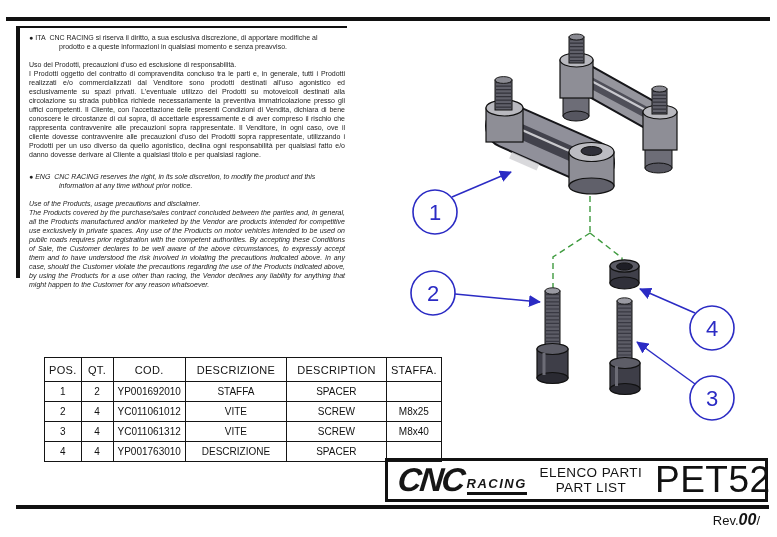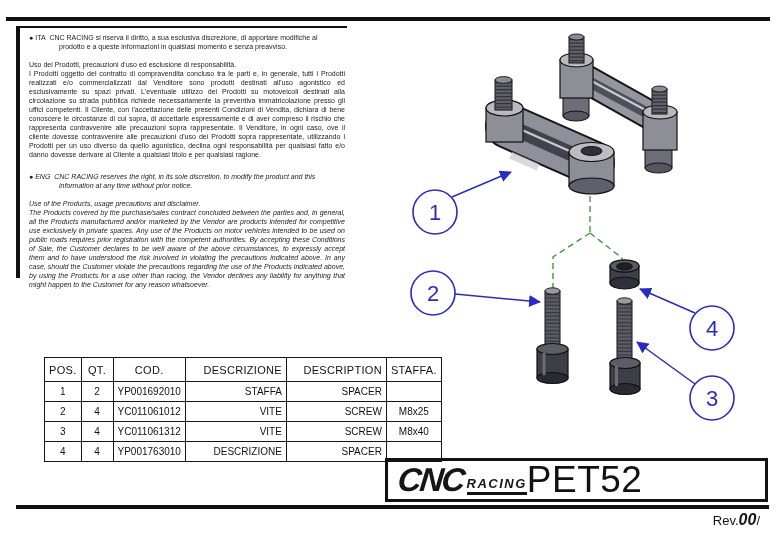--- a/index.html
+++ b/index.html
@@ -20,21 +20,21 @@
   .just{text-align:justify;}
   .eng{font-style:italic;}
   .bullet{font-size:7px;}
 
   
   table.parts{position:absolute;left:0;top:357px;border-collapse:collapse;
               font-size:10px;color:#111;margin-left:44px;}
   table.parts th,table.parts td{border:1.5px solid #151515;padding:0 4px;
               height:19px;text-align:center;font-weight:400;white-space:nowrap;}
   table.parts th{height:23px;font-size:11px;letter-spacing:.3px;}
-  table.parts td.lft,table.parts th.lft{text-align:right;}
+  table.parts td.lft,table.parts th.lft{text-align:center;}
 
   
   svg.drawing{position:absolute;left:390px;top:8px;}
 
   
   .titleblock{position:absolute;left:385px;top:458px;width:383px;height:44px;
               border:3px solid #111;box-sizing:border-box;display:flex;
               align-items:center;padding:0 10px 0 10px;}
   .brand{display:flex;align-items:flex-end;white-space:nowrap;}
   .brand .cnc{font-style:italic;font-weight:900;font-size:33px;line-height:30px;
@@ -215,20 +215,24 @@
         <td></td>
       </tr>
     </tbody>
   </table>
 
   <footer class="titleblock">
     <div class="brand">
       <span class="cnc">CNC</span>
       <span class="racing">RACING</span>
     </div>
+    <div class="listtitle">
+      <div>ELENCO PARTI</div>
+      <div>PART LIST</div>
+    </div>
     <div class="code">PET52</div>
   </footer>
 
   <div class="rev"><span>Rev.</span><span class="revnum">00</span><span>/</span></div>
 
   <div class="bottom-rule"></div>
 
 </div>
 
 </body></html>

